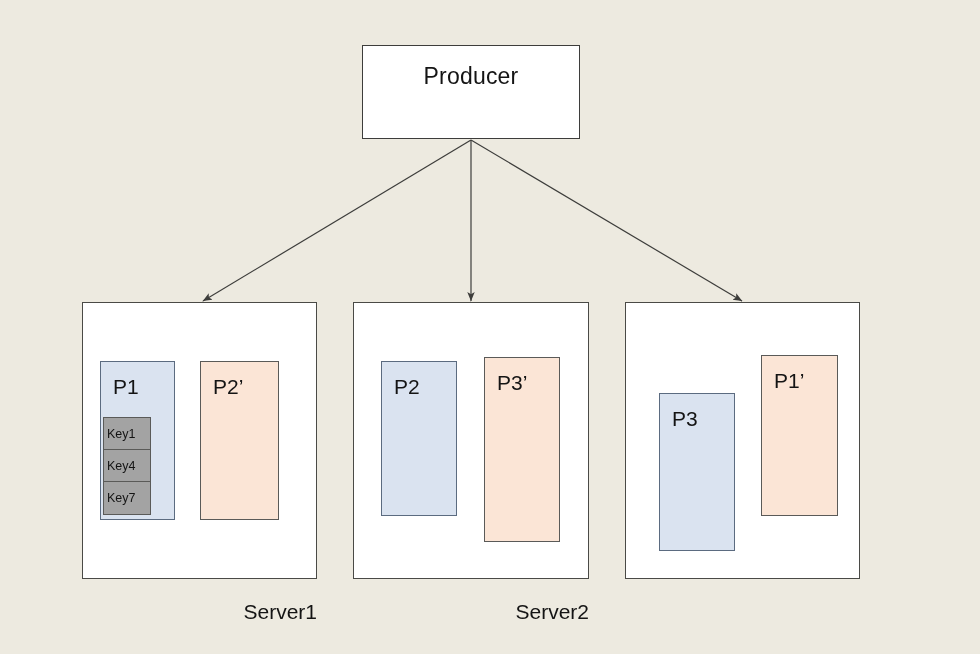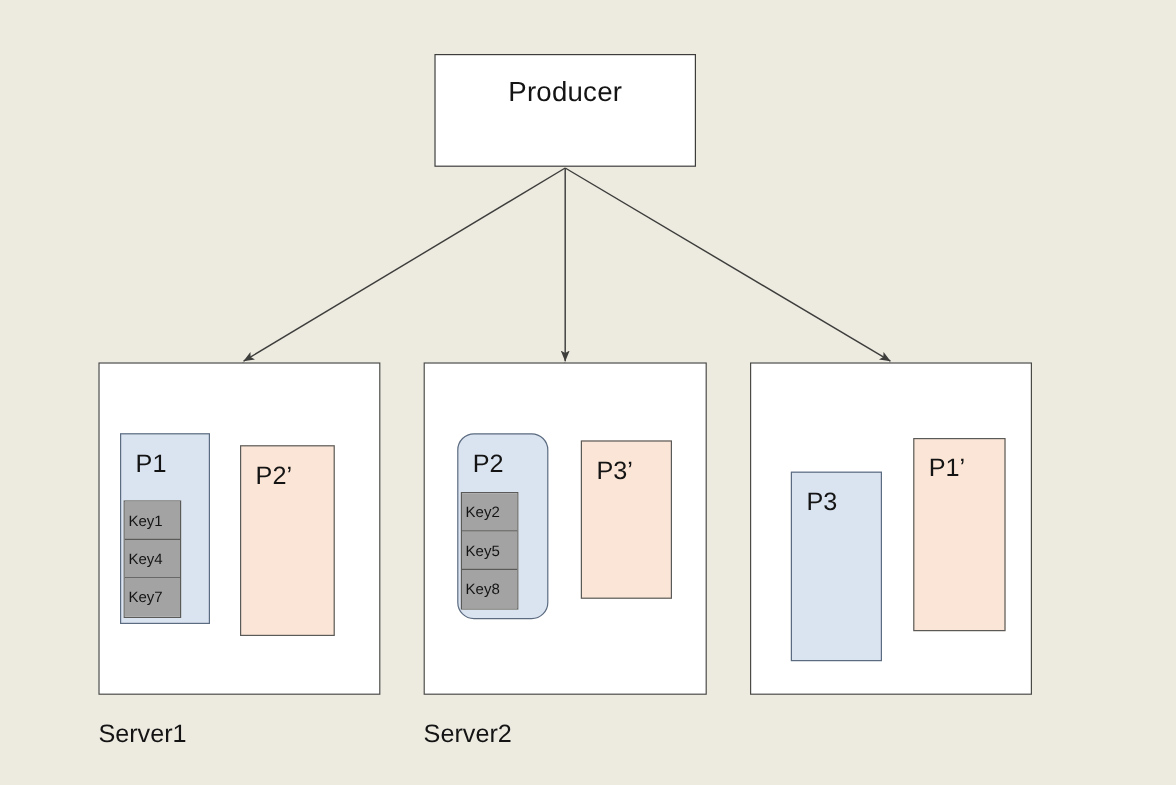--- a/index.html
+++ b/index.html
@@ -63,21 +63,21 @@
     z-index: 2;
   }
   .server-frame.s1 { left: 82px; }
   .server-frame.s2 { left: 353px; width: 236px; }
   .server-frame.s3 { left: 625px; width: 235px; }
 
   .server-caption {
     position: absolute;
     top: 600px;
     width: 235px;
-    text-align: left;
+    text-align: right;
     font-size: 21px;
     color: #141414;
     z-index: 3;
   }
   .server-caption.s1 { left: 82px; }
   .server-caption.s2 { left: 353px; width: 236px; }
   .server-caption.s3 { left: 625px; }
 
   
   .partition {
@@ -119,21 +119,20 @@
   }
   .keycell:last-child { border-bottom: none; }
 
   
   .replica {
     position: absolute;
     background: #fbe5d6;
     border: 1.3px solid #5a5a58;
     box-sizing: border-box;
     z-index: 4;
-    margin-top: 10px;
   }
   .replica-label {
     position: absolute;
     left: 12px;
     top: 14px;
     font-size: 21px;
     color: #141414;
     line-height: 1;
   }
 </style>
@@ -178,30 +177,25 @@
   </div>
 
   <div class="replica" style="left:200px; top:361px; width:79px; height:159px;">
     <div class="replica-label">P2’</div>
   </div>
 
   <div class="server-caption s1">Server1</div>
 
   <div class="server-frame s2"></div>
 
-  <div class="partition" style="left:381px; top:361px; width:76px; height:155px;border-radius:14px;">
+  <div class="partition" style="left:381px; top:361px; width:76px; height:155px;">
     <div class="partition-label">P2</div>
   </div>
-  <div class="keystack" style="left:384px; top:410px; width:48px;">
-    <div class="keycell">Key2</div>
-    <div class="keycell">Key5</div>
-    <div class="keycell">Key8</div>
-  </div>
-
-  <div class="replica" style="left:484px; top:357px; width:76px; height:132px;">
+
+  <div class="replica" style="left:484px; top:357px; width:76px; height:185px;">
     <div class="replica-label">P3’</div>
   </div>
 
   <div class="server-caption s2">Server2</div>
 
   <div class="server-frame s3"></div>
 
   <div class="partition" style="left:659px; top:361px; width:76px; height:158px;margin-top:32px;">
     <div class="partition-label">P3</div>
   </div>

